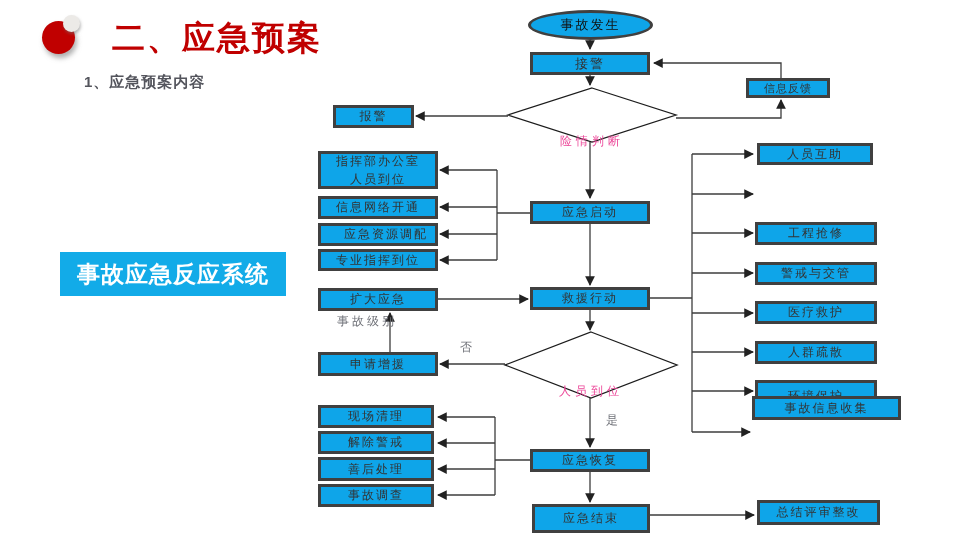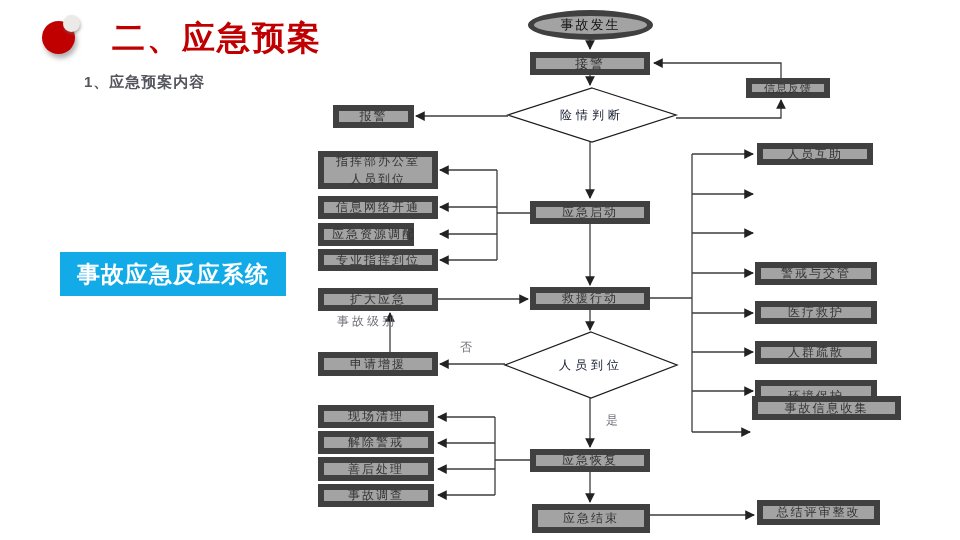--- a/index.html
+++ b/index.html
@@ -12,27 +12,27 @@
               background:#eceae7;box-shadow:1px 2px 3px rgba(120,120,120,.5);z-index:4;}
   .title{position:absolute;left:112px;top:16px;font-size:33px;font-weight:bold;color:#c00000;
          letter-spacing:2px;z-index:3;white-space:nowrap;}
   .subtitle{position:absolute;left:84px;top:73px;font-size:15px;font-weight:bold;color:#54555d;
          letter-spacing:1px;z-index:3;white-space:nowrap;}
   .banner{position:absolute;left:60px;top:252px;width:226px;height:44px;background:#12abe8;
           display:flex;align-items:center;justify-content:center;color:#fff;font-size:23px;
           font-weight:bold;letter-spacing:1px;z-index:3;white-space:nowrap;}
   
   #wires{position:absolute;left:0;top:0;z-index:1;}
-  .node{position:absolute;background:#a3a3a3;border:6px solid #404040;box-sizing:border-box;
+  .node{position:absolute;background:#0ea5e9;border:3px solid #404040;box-sizing:border-box;
         display:flex;align-items:center;justify-content:center;font-size:12px;color:#333;
         letter-spacing:2px;z-index:2;white-space:nowrap;text-align:center;}
   .ellipse{border-radius:50%;font-size:13px;color:#111;}
   .twoline{flex-direction:column;line-height:1.5;}
   .dtext{position:absolute;z-index:2;display:flex;align-items:center;justify-content:center;
-         font-size:12px;color:#0f172a;letter-spacing:4px;white-space:nowrap;}
+         font-size:12px;color:#ec4899;letter-spacing:4px;white-space:nowrap;margin-top:26px;}
   .flabel{position:absolute;z-index:2;font-size:12px;color:#6e7077;letter-spacing:3px;white-space:nowrap;}
 </style>
 </head>
 <body>
 
 <div id="slide">
 
   <div class="bullet-red"></div>
   <div class="bullet-white"></div>
   <div class="title">二、应急预案</div>
@@ -97,35 +97,36 @@
   <div class="node" style="left:532px;top:504px;width:118px;height:29px;">应急结束</div>
 
   <div class="node" style="left:333px;top:105px;width:81px;height:23px;">报警</div>
   <div class="node" style="left:746px;top:78px;width:84px;height:20px;font-size:11px;letter-spacing:1px;">信息反馈</div>
 
   <div class="node twoline" style="left:318px;top:151px;width:120px;height:38px;">
     <span>指挥部办公室</span>
     <span>人员到位</span>
   </div>
   <div class="node" style="left:318px;top:196px;width:120px;height:23px;">信息网络开通</div>
-  <div class="node" style="left:318px;top:223px;width:96px;height:23px;padding-left:16px;">应急资源调配</div>
+  <div class="node" style="left:318px;top:223px;width:120px;height:23px;padding-left:16px;">应急资源调配</div>
   <div class="node" style="left:318px;top:249px;width:120px;height:22px;">专业指挥到位</div>
 
   <div class="node" style="left:318px;top:288px;width:120px;height:23px;">扩大应急</div>
   <div class="flabel" style="left:337px;top:313px;">事故级别</div>
   <div class="node" style="left:318px;top:352px;width:120px;height:24px;">申请增援</div>
   <div class="flabel" style="left:460px;top:339px;letter-spacing:0;">否</div>
   <div class="flabel" style="left:606px;top:412px;letter-spacing:0;">是</div>
 
   <div class="node" style="left:318px;top:405px;width:116px;height:23px;">现场清理</div>
   <div class="node" style="left:318px;top:431px;width:116px;height:23px;">解除警戒</div>
   <div class="node" style="left:318px;top:457px;width:116px;height:24px;">善后处理</div>
   <div class="node" style="left:757px;top:143px;width:116px;height:22px;">人员互助</div>
 
   <div class="node" style="left:318px;top:484px;width:116px;height:23px;">事故调查</div>
+  <div class="node" style="left:755px;top:222px;width:122px;height:23px;">工程抢修</div>
   <div class="node" style="left:755px;top:262px;width:122px;height:23px;">警戒与交管</div>
   <div class="node" style="left:755px;top:301px;width:122px;height:23px;">医疗救护</div>
   <div class="node" style="left:755px;top:341px;width:122px;height:23px;">人群疏散</div>
   <div class="node" style="left:755px;top:380px;width:122px;height:33px;">环境保护</div>
   <div class="node" style="left:752px;top:396px;width:149px;height:24px;">事故信息收集</div>
   <div class="node" style="left:757px;top:500px;width:123px;height:25px;">总结评审整改</div>
 
 </div>
 
 </body></html>

